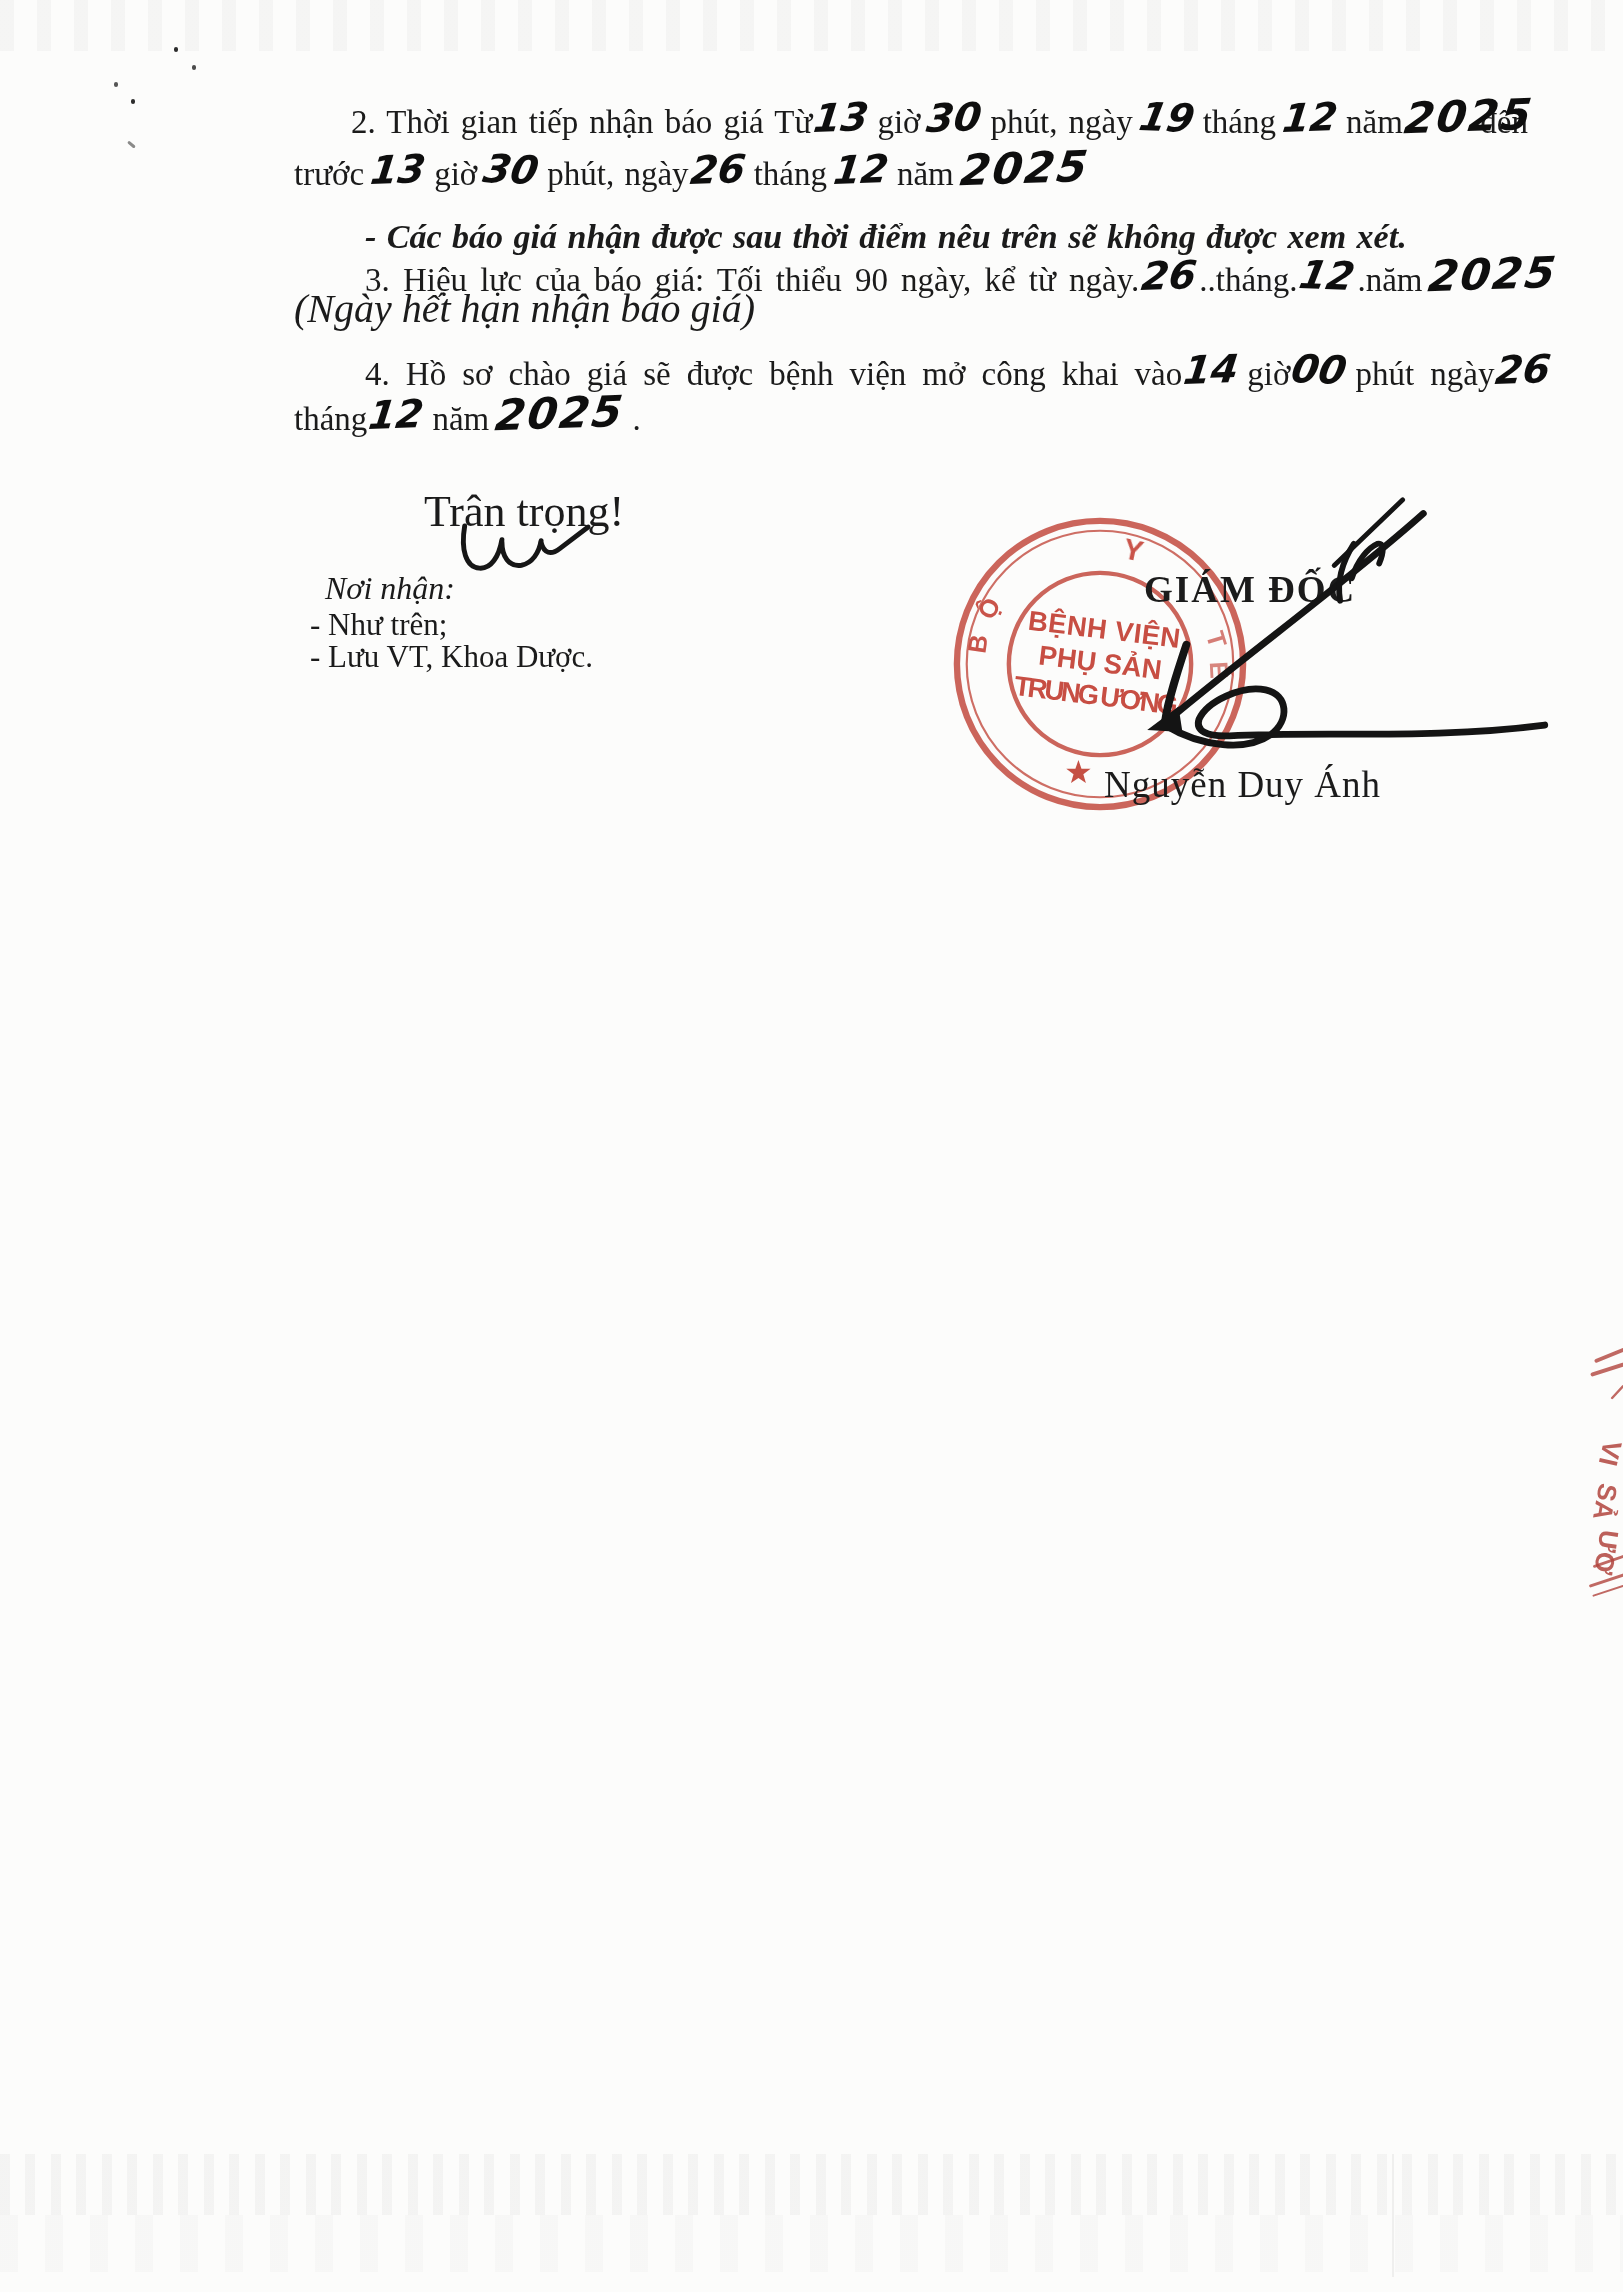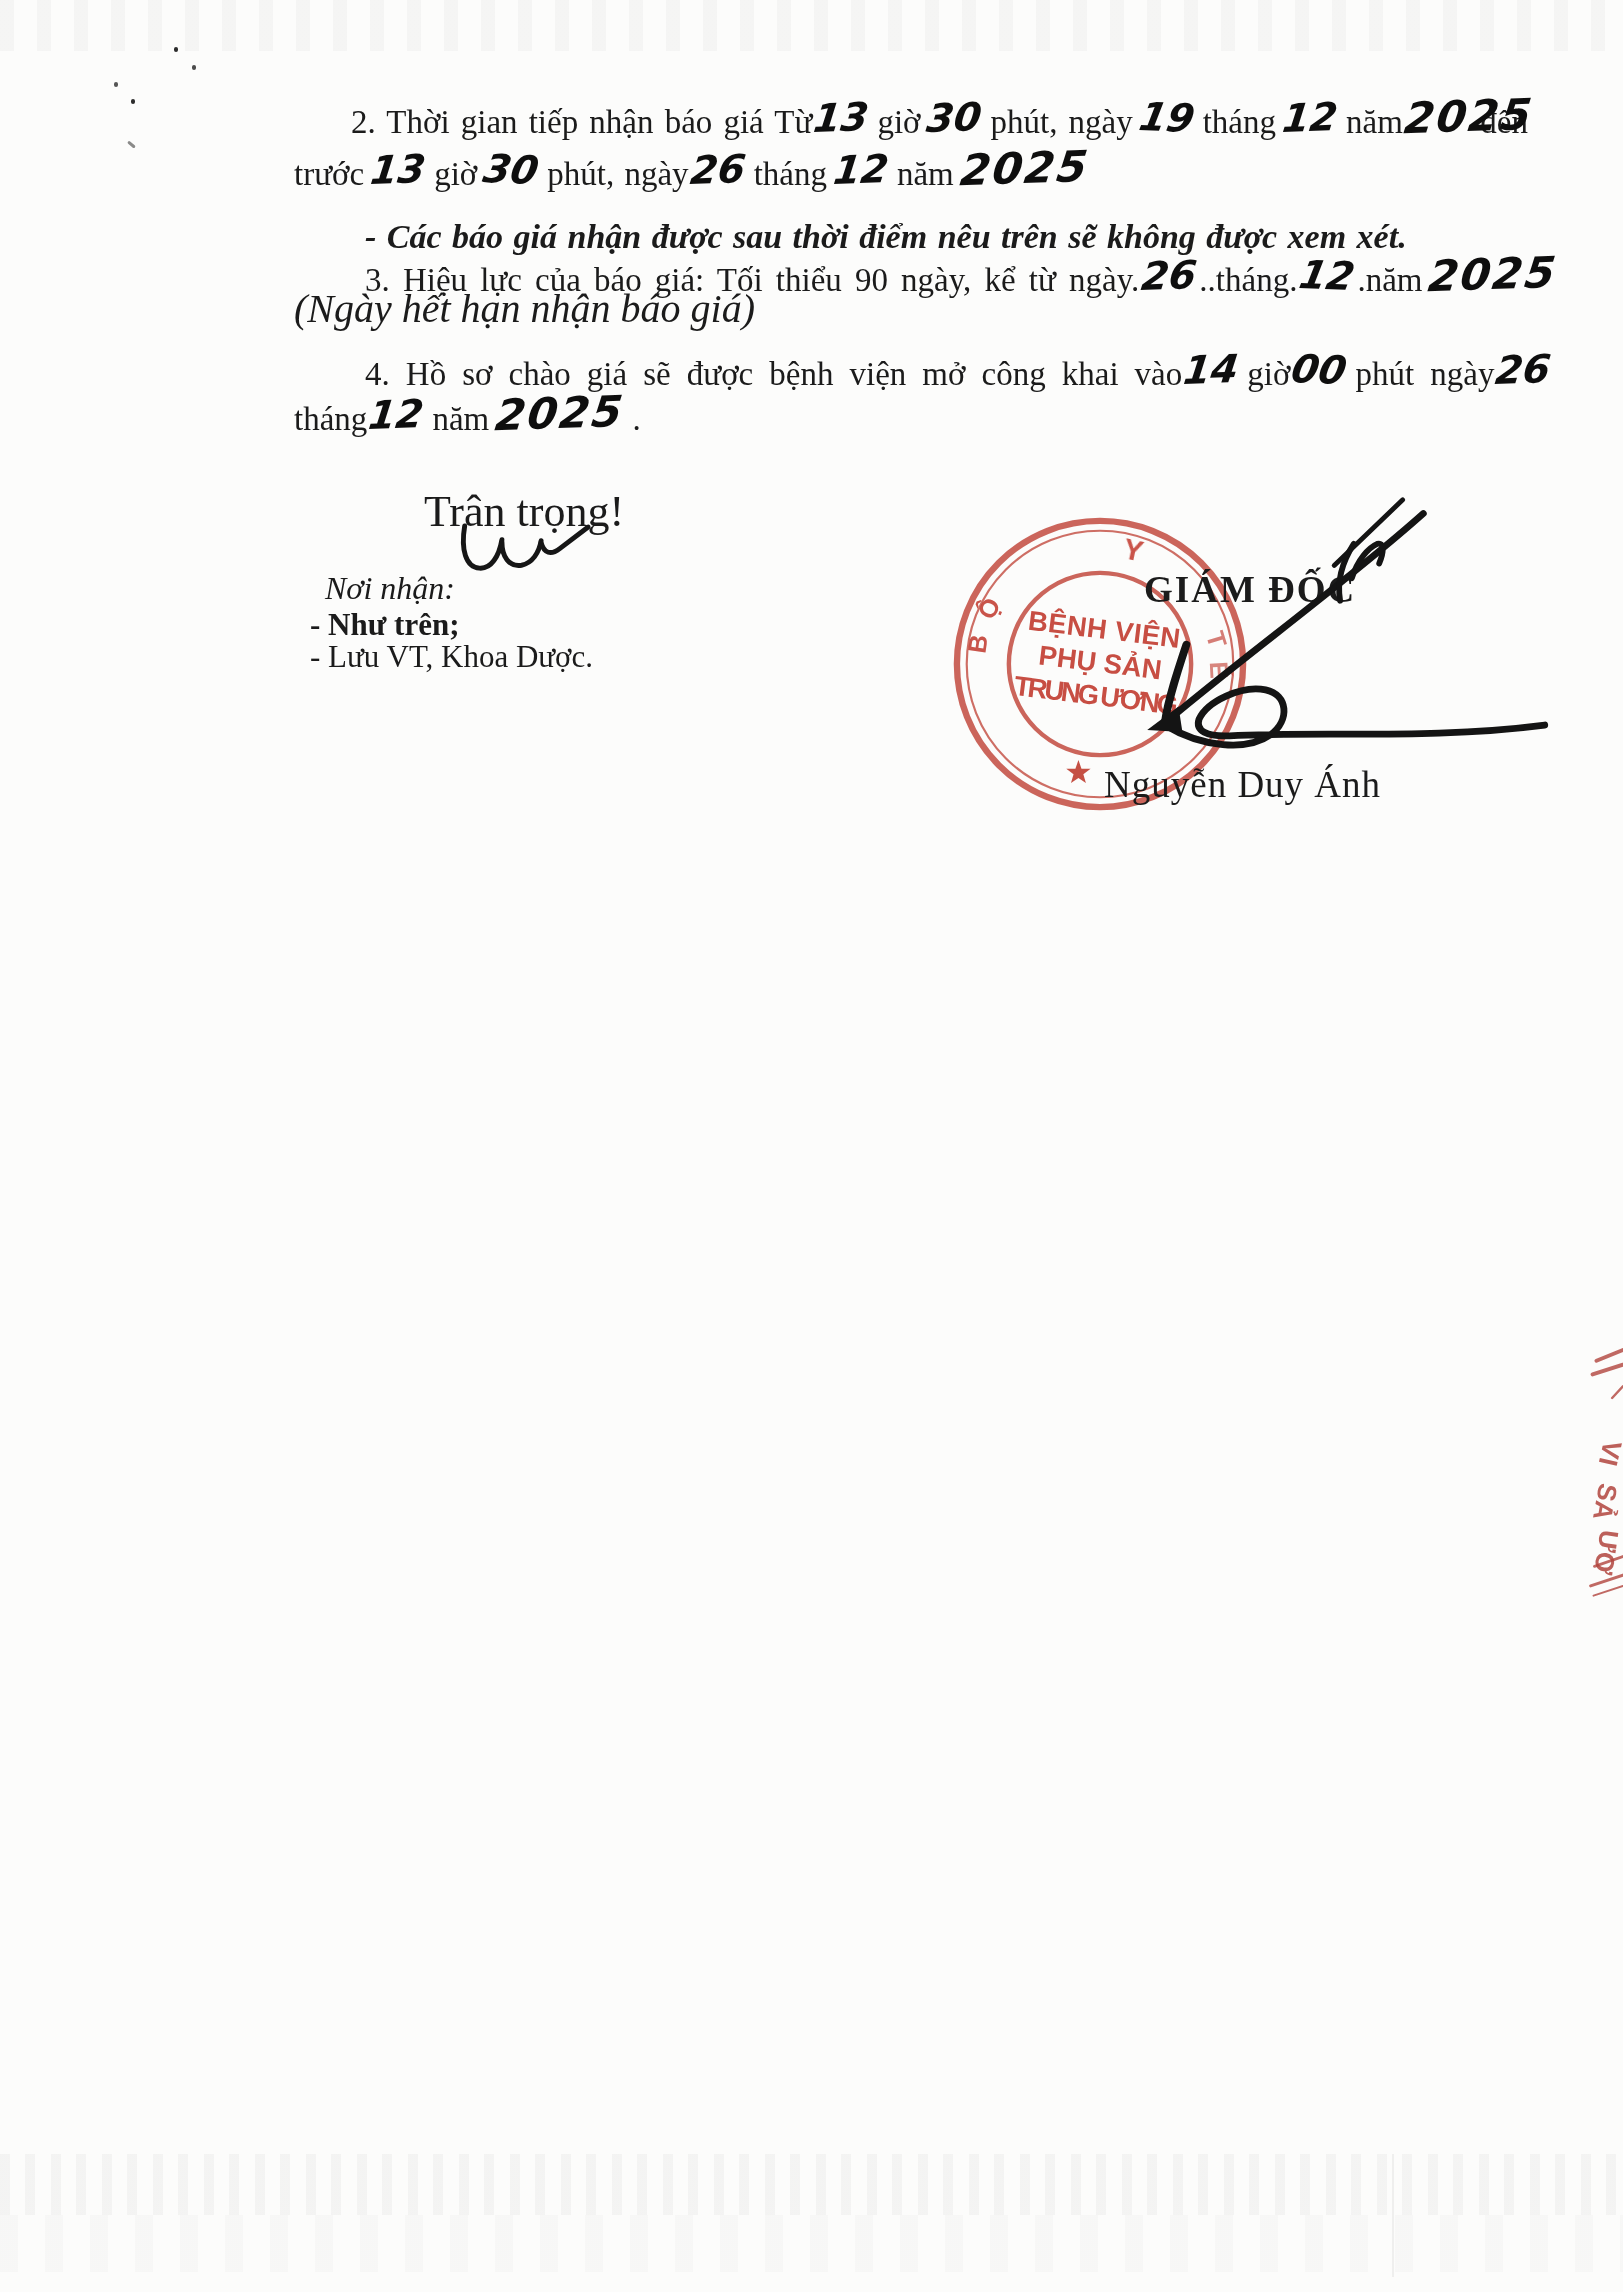--- a/index.html
+++ b/index.html
@@ -34,21 +34,21 @@
   .l-21{left:351px;top:101px;word-spacing:2.9px;}
   .l-22{left:294px;top:153px;word-spacing:2px;}
   .note{left:365px;top:215px;font-size:34px;font-weight:700;font-style:italic;word-spacing:2px;text-align:center;}
   .l-31{left:365px;top:259px;word-spacing:4.9px;}
   .l-3b{left:294px;top:287px;font-style:italic;font-size:40px;}
   .l-41{left:365px;top:353px;word-spacing:7.8px;}
   .l-4b{left:294px;top:398px;word-spacing:2px;}
   .closing{left:424px;top:490px;font-size:44px;}
   .noinhan{left:325px;top:567px;font-size:32px;font-weight:400;font-style:italic;}
   .recip{font-size:31px;}
-  .recip1{left:310px;top:603px;font-weight:bold;}
+  .recip1{left:310px;top:603px;}
   .recip2{left:310px;top:635px;}
   .giamdoc{left:1144px;top:568px;font-size:37px;font-weight:700;letter-spacing:2px;z-index:4;}
   .signame{left:1104px;top:763px;font-size:37px;font-weight:400;letter-spacing:1px;z-index:6;}
   .abs{position:absolute;}
   .stamp-svg{left:953px;top:517px;z-index:3;}
   .sig-svg{left:1108px;top:483px;z-index:5;}
   .squiggle-svg{left:449px;top:516px;z-index:2;}
   .edge-svg{left:1567px;top:1304px;z-index:2;}
   
   .noise{position:absolute;pointer-events:none;}

